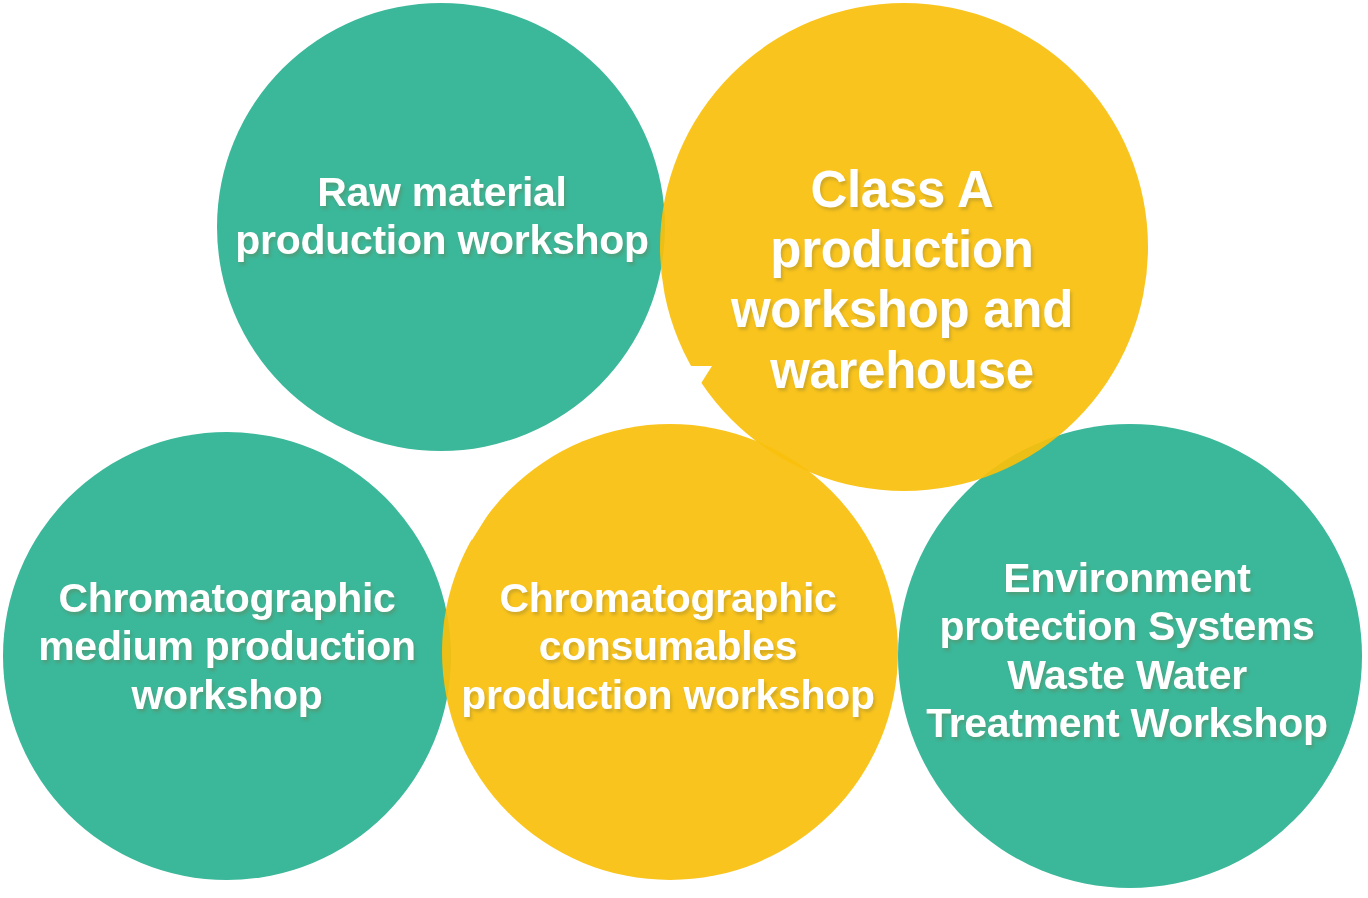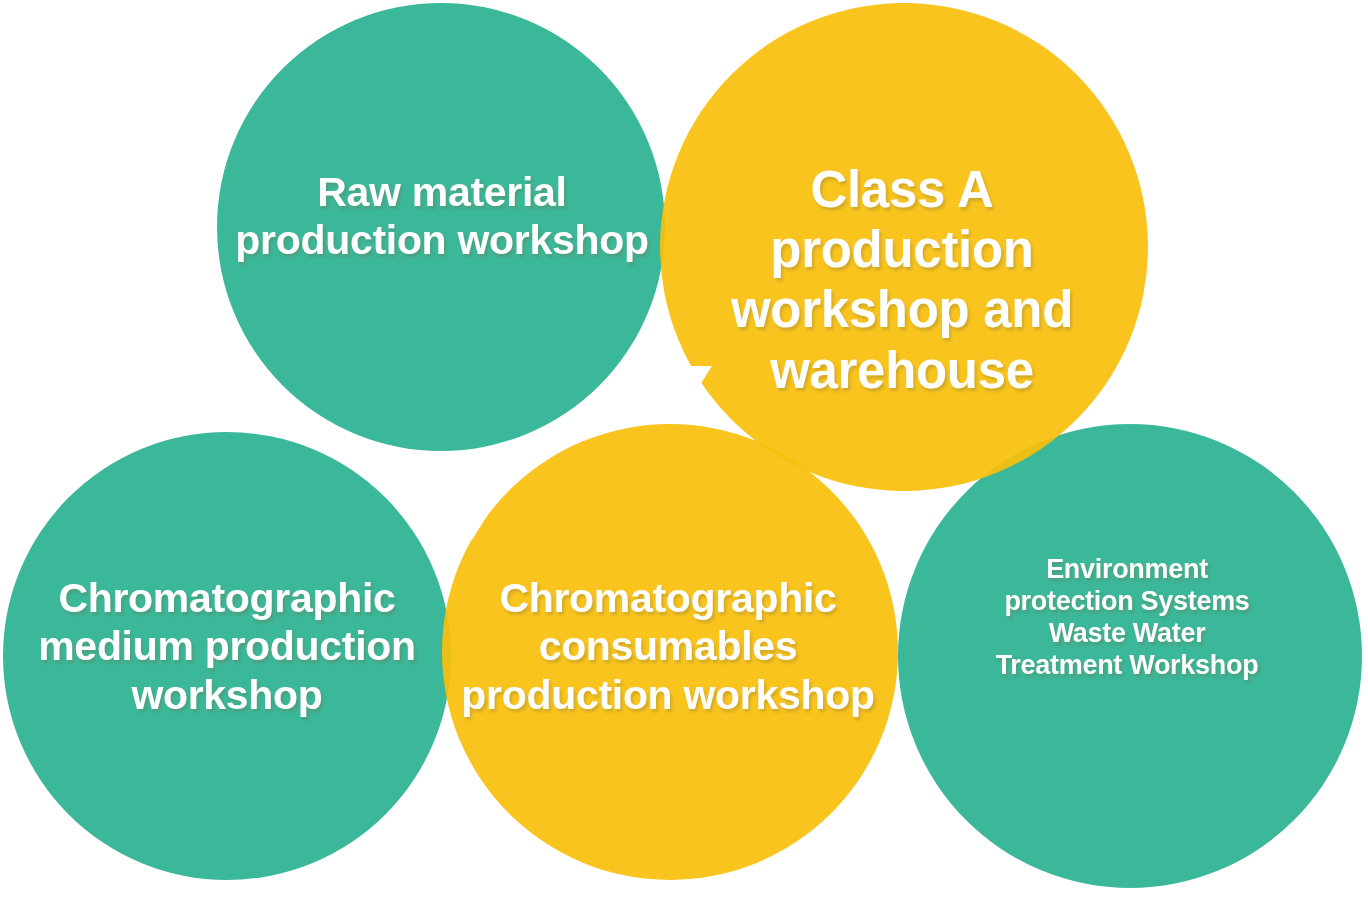--- a/index.html
+++ b/index.html
@@ -47,21 +47,21 @@
   #label-class-a {
     left: 676px;  top: 160px;  width: 452px;  font-size: 51px;
   }
   #label-chromatographic-medium {
     left: 16px;   top: 574px;  width: 422px;  font-size: 41px;
   }
   #label-chromatographic-consumables {
     left: 452px;  top: 574px;  width: 432px;  font-size: 41px;
   }
   #label-environment-protection {
-    left: 906px;  top: 554px;  width: 442px;  font-size: 27px;
+    left: 906px;  top: 554px;  width: 442px;  font-size: 41px;
   }
 </style>
 </head>
 <body>
 
 <div id="venn-stage">
 
   <svg id="venn-svg" viewBox="0 0 1368 898" xmlns="http://www.w3.org/2000/svg">
 
     <circle cx="227" cy="656" r="224" fill="#3bb79a"></circle>

